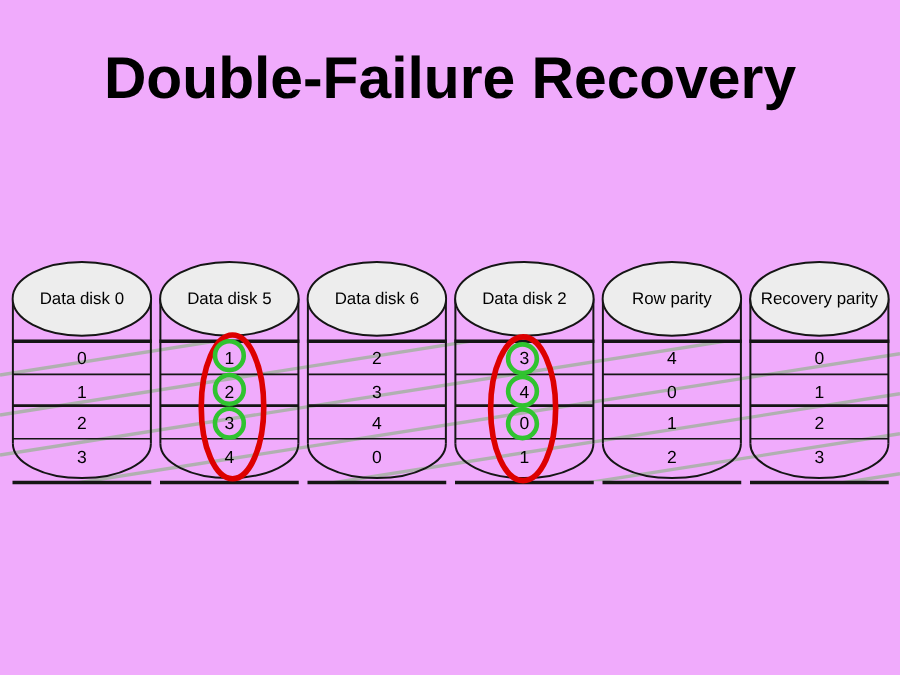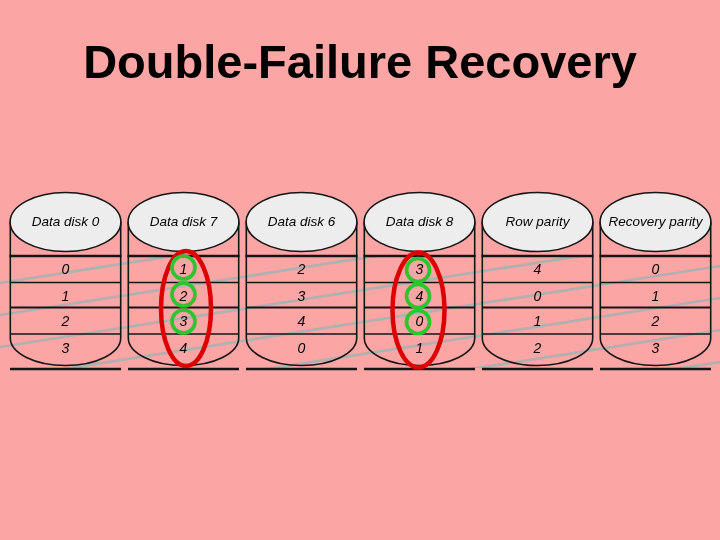--- a/index.html
+++ b/index.html
@@ -8,41 +8,40 @@
     width: 720px;
     height: 540px;
     background: #ffffff;
     overflow: hidden;
     font-family: "Liberation Sans", sans-serif;
   }
   .slide {
     position: relative;
     width: 720px;
     height: 540px;
-    background: #fca5a5;
+    background: #f0abfc;
   }
   .slide-title {
     position: absolute;
     top: 34px;
     left: 0;
     width: 720px;
     text-align: center;
     font-size: 47px;
     font-weight: bold;
     letter-spacing: 0px;
     color: #000000;
     white-space: nowrap;
   }
   .diagram {
     position: absolute;
     left: 0;
-    top: 185px;
+    top: 202px;
     width: 624px;
     height: 195px;
-    font-style: italic;
   }
   .overlay-svg {
     position: absolute;
     left: 0;
     top: 0;
     width: 720px;
     height: 190px;
     pointer-events: none;
   }
   .disk {
@@ -165,21 +164,21 @@
         <line class="side" x1="1.3" y1="37" x2="1.3" y2="153"></line>
         <line class="side" x1="111.7" y1="37" x2="111.7" y2="153"></line>
         <path class="bottomarc" d="M 1.3 153 A 55.2 27.5 0 0 0 111.7 153"></path>
         <line class="rowline thin" x1="1.3" y1="97.5" x2="111.7" y2="97.5"></line>
         <line class="rowline thick2" x1="1.3" y1="122.5" x2="111.7" y2="122.5"></line>
         <line class="rowline thin" x1="1.3" y1="149" x2="111.7" y2="149"></line>
         <ellipse class="disk-top" cx="56.5" cy="37" rx="55.4" ry="29.5"></ellipse>
         <line class="rowline thick" x1="0.5" y1="71" x2="112.5" y2="71"></line>
         <line class="baseline" x1="1" y1="184" x2="112" y2="184"></line>
       </svg>
-      <div class="disk-label">Data disk 7</div>
+      <div class="disk-label">Data disk 5</div>
       <div class="blk r0">1</div>
       <div class="blk r1">2</div>
       <div class="blk r2">3</div>
       <div class="blk r3">4</div>
     </div>
 
     <div class="disk" style="left:245px">
       <svg class="disk-svg" viewBox="0 0 113 190">
         <line class="side" x1="1.3" y1="37" x2="1.3" y2="153"></line>
         <line class="side" x1="111.7" y1="37" x2="111.7" y2="153"></line>
@@ -203,21 +202,21 @@
         <line class="side" x1="1.3" y1="37" x2="1.3" y2="153"></line>
         <line class="side" x1="111.7" y1="37" x2="111.7" y2="153"></line>
         <path class="bottomarc" d="M 1.3 153 A 55.2 27.5 0 0 0 111.7 153"></path>
         <line class="rowline thin" x1="1.3" y1="97.5" x2="111.7" y2="97.5"></line>
         <line class="rowline thick2" x1="1.3" y1="122.5" x2="111.7" y2="122.5"></line>
         <line class="rowline thin" x1="1.3" y1="149" x2="111.7" y2="149"></line>
         <ellipse class="disk-top" cx="56.5" cy="37" rx="55.4" ry="29.5"></ellipse>
         <line class="rowline thick" x1="0.5" y1="71" x2="112.5" y2="71"></line>
         <line class="baseline" x1="1" y1="184" x2="112" y2="184"></line>
       </svg>
-      <div class="disk-label">Data disk 8</div>
+      <div class="disk-label">Data disk 2</div>
       <div class="blk r0">3</div>
       <div class="blk r1">4</div>
       <div class="blk r2">0</div>
       <div class="blk r3">1</div>
     </div>
 
     <div class="disk" style="left:481px">
       <svg class="disk-svg" viewBox="0 0 113 190">
         <line class="side" x1="1.3" y1="37" x2="1.3" y2="153"></line>
         <line class="side" x1="111.7" y1="37" x2="111.7" y2="153"></line>

